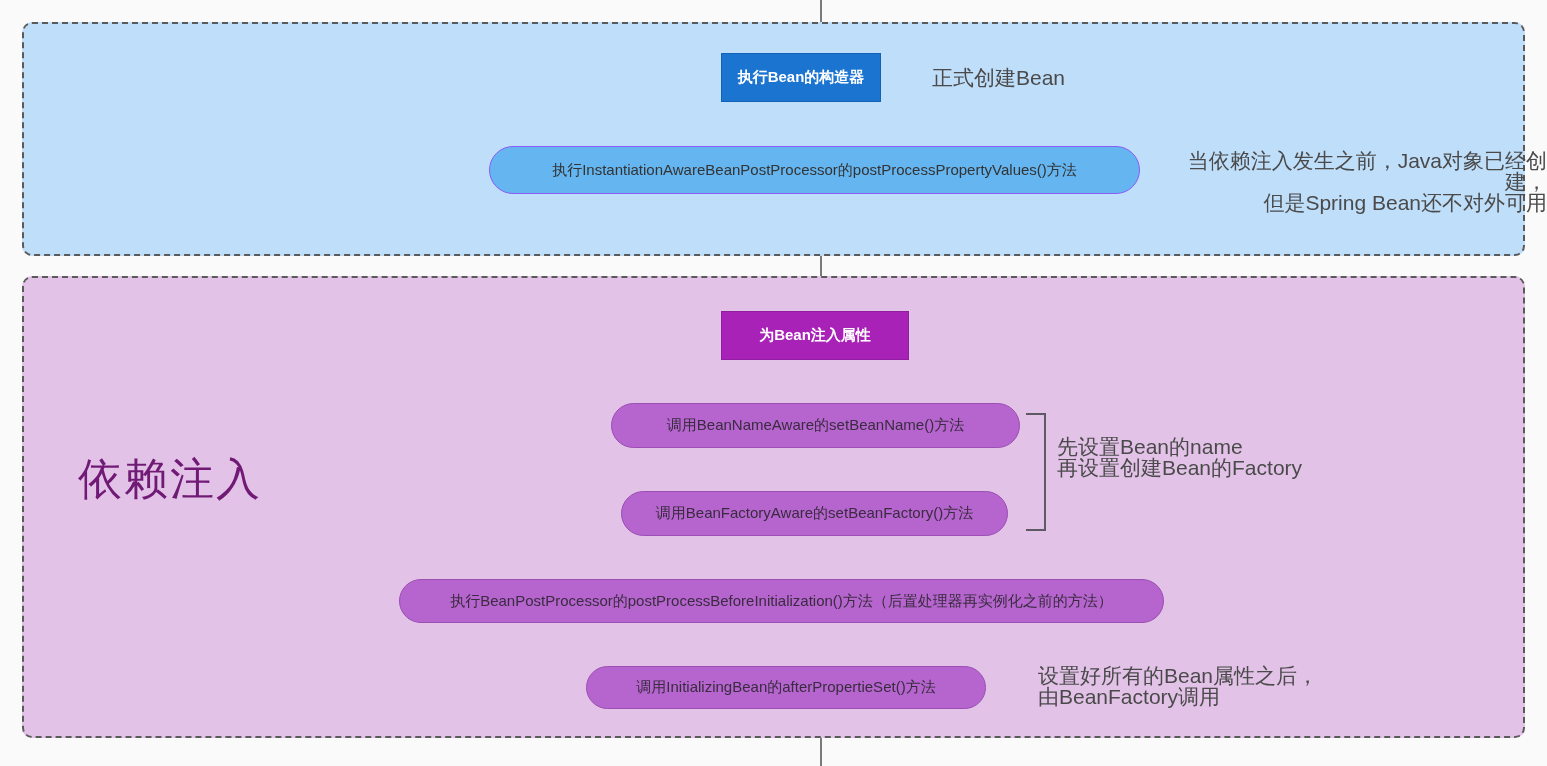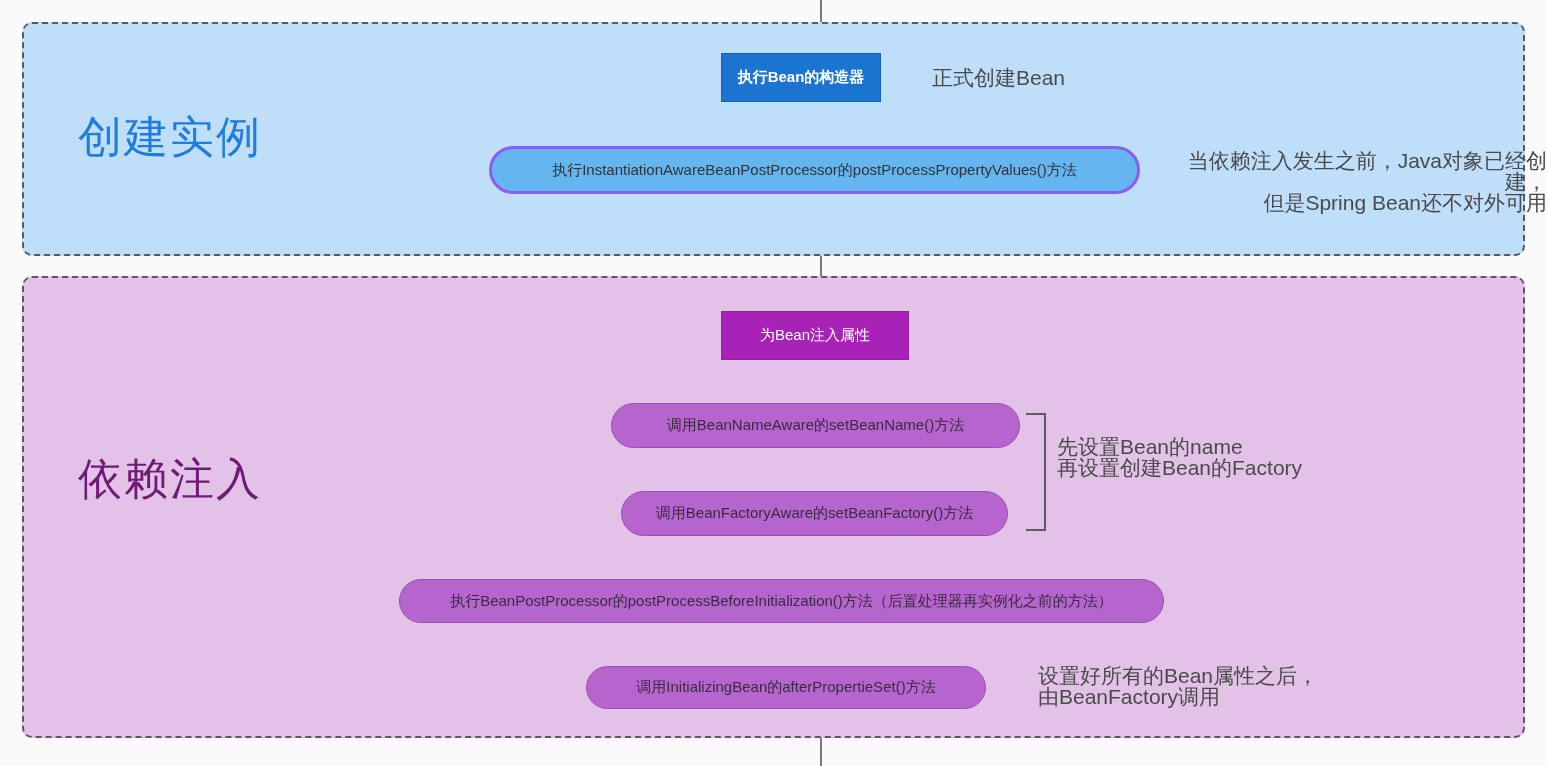--- a/index.html
+++ b/index.html
@@ -86,31 +86,31 @@
 
   .node-rect-blue {
     background: #1b74cf;
     border: 1px solid #1462b3;
     color: #ffffff;
     font-size: 15px;
     font-weight: bold;
   }
   .node-pill-blue {
     background: #64b5f0;
-    border: 3px solid #8b5cf6;
+    border: 1px solid #8b5cf6;
     border-radius: 24px;
     color: #333333;
     font-size: 15px;
   }
   .node-rect-purple {
     background: #a822b8;
     border: 1px solid #911ea1;
     color: #ffffff;
     font-size: 15px;
-    font-weight: normal;
+    font-weight: bold;
   }
   .node-pill-purple {
     background: #b565cd;
     border: 1px solid #9b4eb4;
     border-radius: 24px;
     color: #3a2b40;
     font-size: 15px;
   }
 
   
@@ -153,21 +153,20 @@
 </style>
 </head>
 <body>
 
 <div id="canvas">
 
   <div class="spine"></div>
 
   <div class="panel panel-create"></div>
 
-  <div class="section-title section-title-create">创建实例</div>
 
   <div id="node-constructor" class="node node-rect-blue">执行Bean的构造器</div>
 
   <div id="annot-constructor" class="annot">正式创建Bean</div>
 
   <div id="node-iabpp" class="node node-pill-blue">执行InstantiationAwareBeanPostProcessor的postProcessPropertyValues()方法</div>
 
   <div id="annot-iabpp" class="annot">当依赖注入发生之前，Java对象已经创建，
 但是Spring Bean还不对外可用</div>
 

